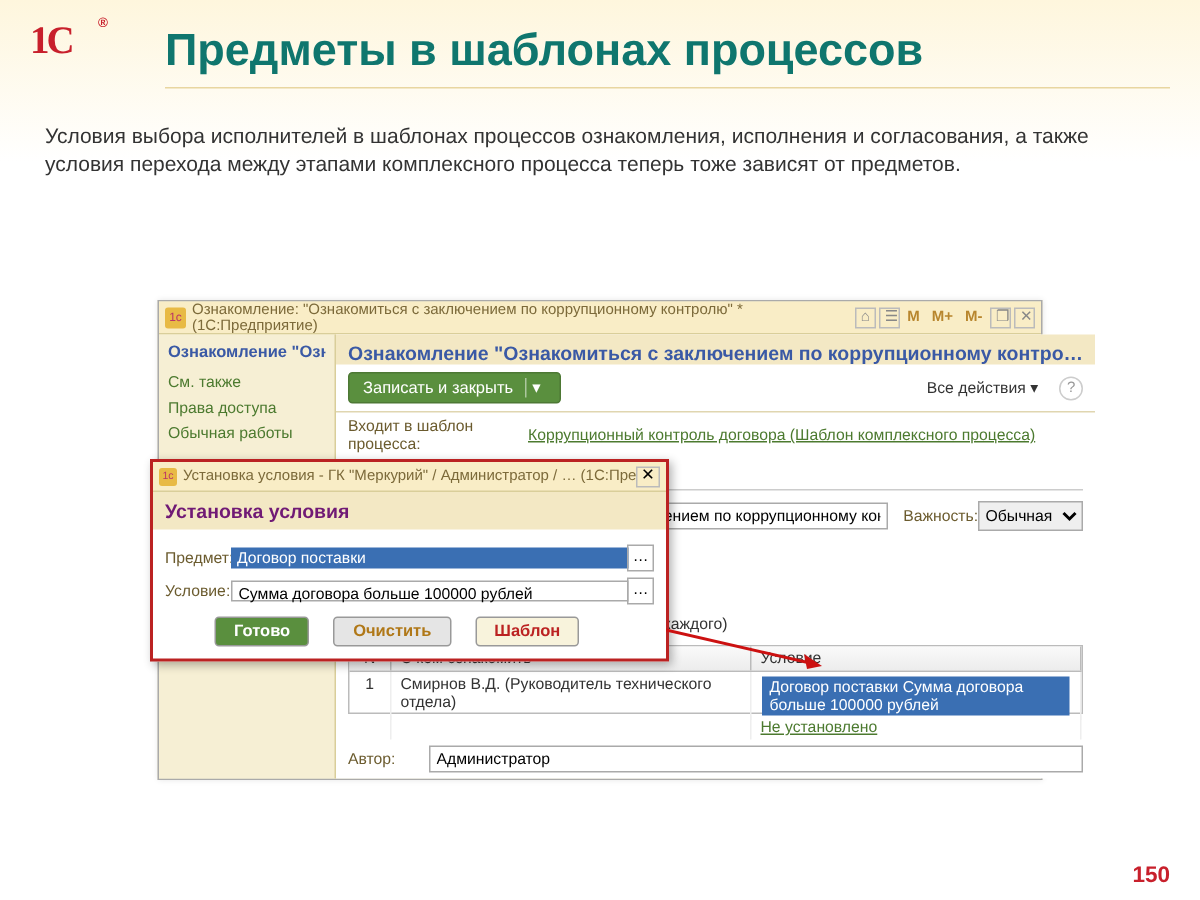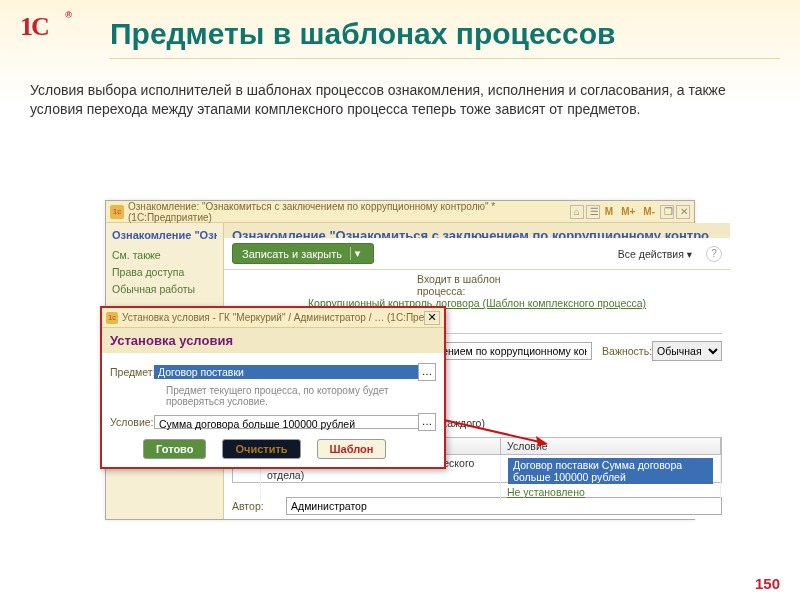--- a/index.html
+++ b/index.html
@@ -24,21 +24,21 @@
   .sidebar { width: 118px; background: #f6efd4; border-right: 1px solid #d9ce9a; padding: 6px 6px; }
   .side-head { color: #3a59a5; font-size: 11px; font-weight: bold; margin-bottom: 8px; white-space: nowrap; overflow: hidden; }
   .side-link { color: #4c7a2f; font-size: 10.5px; margin: 5px 0; cursor: pointer; }
   .main { flex: 1; background: #fff; display: flex; flex-direction: column; }
   .main-title { background: #f3e8c4; color: #3a59a5; font-weight: bold; font-size: 13px; padding: 5px 8px; white-space: nowrap; overflow: hidden; }
   .toolbar { display: flex; align-items: center; gap: 10px; padding: 5px 8px; border-bottom: 1px solid #e0d6b0; }
   .btn-green { background: #5a8f3e; color: #fff; border: 1px solid #4d7834; border-radius: 3px; padding: 3px 9px; font-size: 11px; cursor: pointer; display:flex; align-items:center; gap:4px;}
   .btn-green .dd { width:14px; border-left:1px solid rgba(255,255,255,.5); margin-left:4px; text-align:center;}
   .actions-link { margin-left: auto; color: #333; font-size: 10.5px; cursor: pointer; }
   .help-ic { width:16px; height:16px; border:1px solid #ccc; border-radius:8px; text-align:center; line-height:14px; color:#999; margin-left:4px; font-size:10px;}
-  .row { display: flex; align-items: center; padding: 3px 8px; font-size: 10.5px; flex-direction: column; }
+  .row { display: flex; align-items: center; padding: 3px 8px; font-size: 10.5px; }
   .row .lbl { color: #6b5b2e; width: 120px; }
   .row a { color: #4c7a2f; text-decoration: underline; }
   .tabs { display: flex; border-bottom: 1px solid #ccc; margin: 2px 8px 0 8px; }
   .tab { padding: 3px 14px; font-size: 10.5px; background: #f2ecd4; border: 1px solid #ccc; border-bottom: none; border-radius: 3px 3px 0 0; margin-right: 3px; cursor: pointer; }
   .tab.active { background: #fff; color: #333; position: relative; top: 1px; }
   .form-area { padding: 4px 8px; }
   .field-row { display: flex; align-items: center; margin: 3px 0; font-size: 10.5px; }
   .field-row .flbl { width: 90px; color: #6b5b2e; }
   .field-row input, .field-row .txt { flex: 1; border: 1px solid #aaa; padding: 2px 4px; font-size: 10.5px; height: 18px; }
   .field-row .rlbl { margin-left: 10px; color:#6b5b2e; }
@@ -73,21 +73,21 @@
   .dlg-body { padding: 6px 8px 8px 8px; }
   .dlg-row { display:flex; align-items:center; margin:4px 0; font-size:10.5px; }
   .dlg-row .dlbl { width:44px; color:#6b5b2e; }
   .dlg-row .dval { flex:1; background:#3a6fb3; color:#fff; padding:2px 4px; height:14px; display:flex; align-items:center; }
   .dlg-row .dmore { width:18px; height:18px; border:1px solid #aaa; text-align:center; line-height:14px; cursor:pointer; margin-left:-1px;}
   .dlg-note { font-size:10px; color:#888; margin:2px 0 6px 56px; }
   .dlg-row .dtext { flex:1; border:1px solid #aaa; padding:2px 4px; height:14px; }
   .dlg-buttons { display:flex; gap:16px; margin-top:8px;margin-left:33px; }
   .dlg-buttons button { padding:3px 12px; font-size:11px; border-radius:3px; border:1px solid #999; cursor:pointer; font-weight:bold; }
   .btn-ok { background:#5a8f3e; color:#fff; border-color:#4d7834; }
-  .btn-clear { background:#0f172a; color:#b07818; }
+  .btn-clear { background:#e5e5e5; color:#b07818; }
   .btn-cancel { background:#f8f3dc; color:#b22; }
 
   .arrow { position:absolute; left:444px; top:416px; width:104px; height:30px; pointer-events:none; z-index:20; }
   .arrow svg { width:100%; height:100%; }
 </style>
 </head>
 <body>
 
 <div class="slide-header">
   <div class="logo"><span class="logo-text">1C</span><span style="font-size:9px;position:absolute;top:-2px;right:0;">®</span></div>
@@ -192,21 +192,20 @@
     <span class="dlg-title">Установка условия - ГК "Меркурий" / Администратор / … (1С:Предприятие)</span>
     <span class="dlg-close">✕</span>
   </div>
   <div class="dlg-header">Установка условия</div>
   <div class="dlg-body">
     <div class="dlg-row">
       <span class="dlbl">Предмет:</span>
       <span class="dval">Договор поставки</span>
       <span class="dmore">…</span>
     </div>
-    <div class="dlg-note">Предмет текущего процесса, по которому будет проверяться условие.</div>
     <div class="dlg-row">
       <span class="dlbl">Условие:</span>
       <span class="dtext">Сумма договора больше 100000 рублей</span>
       <span class="dmore">…</span>
     </div>
     <div class="dlg-buttons">
       <button class="btn-ok">Готово</button>
       <button class="btn-clear">Очистить</button>
       <button class="btn-cancel">Шаблон</button>
     </div>

